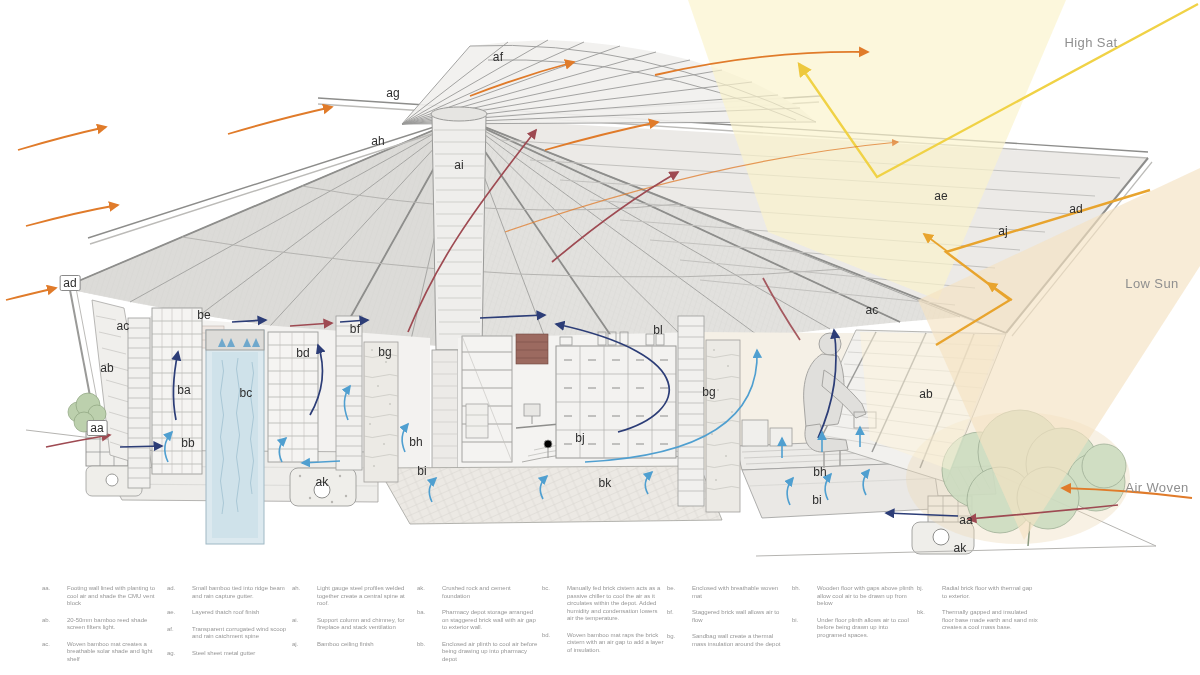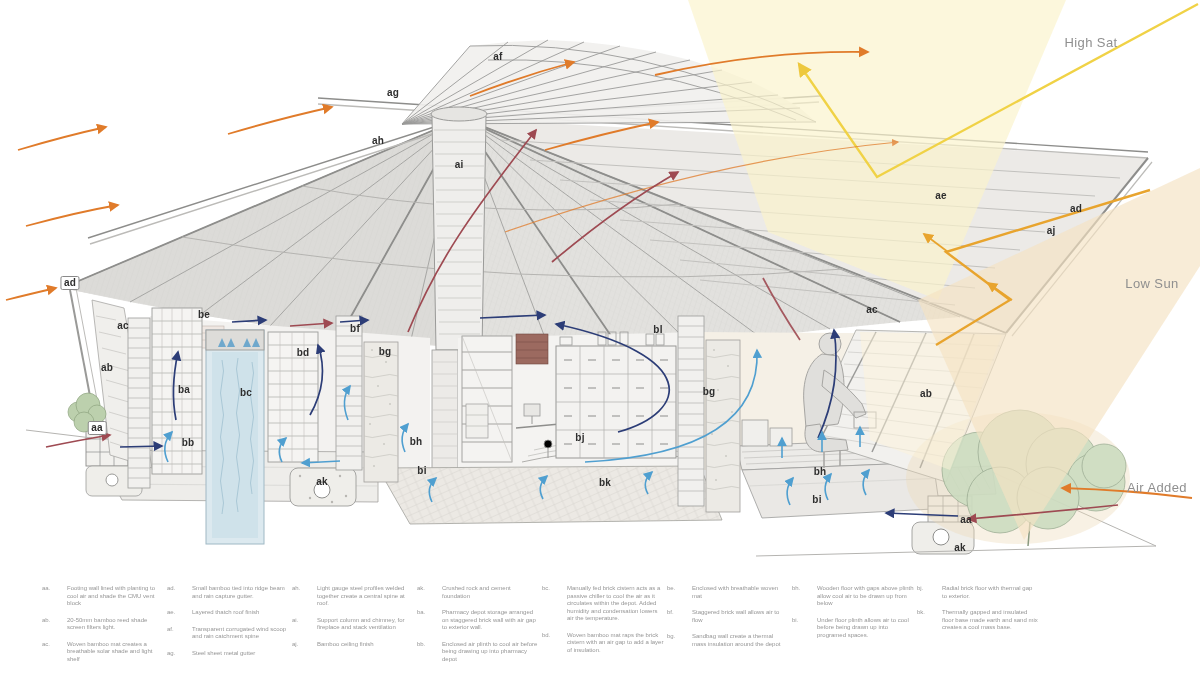--- a/index.html
+++ b/index.html
@@ -1,20 +1,20 @@
 <!DOCTYPE html>
 <html><head>
 <meta charset="utf-8">
 <style>
   html,body{margin:0;padding:0;background:#ffffff;}
   body{width:1200px;height:675px;overflow:hidden;font-family:"Liberation Sans",sans-serif;}
   .stage{position:relative;width:1200px;height:675px;background:#ffffff;}
   svg.art{position:absolute;left:0;top:0;}
   .sun-label{position:absolute;transform:translate(-50%,-50%);font-size:13px;color:#8f8f8f;letter-spacing:.4px;white-space:nowrap;}
-  .chip{position:absolute;transform:translate(-50%,-50%);font-size:10px;font-weight:bold;color:#2e2e2e;letter-spacing:.2px;line-height:1;white-space:nowrap;}
+  .chip{position:absolute;transform:translate(-50%,-50%);font-size:12px;font-weight:normal;color:#2e2e2e;letter-spacing:.2px;line-height:1;white-space:nowrap;}
   .chip.boxed{background:#ffffff;border:.8px solid #8a8a8a;border-radius:2px;padding:1px 2.5px;}
   .legend{position:absolute;left:0;top:585px;width:1200px;height:90px;}
   .lcol{position:absolute;top:0;width:122px;}
   .li{display:flex;margin-bottom:9px;color:#969696;}
   .li .code{flex:none;width:25px;font-size:6px;line-height:7.5px;}
   .li .txt{width:97px;font-size:6px;line-height:7.5px;}
 </style>
 </head>
 <body>
 
@@ -577,41 +577,41 @@
     <path d="M828,500 Q821,486 831,474" marker-end="url(#mB)"></path>
     <path d="M866,495 Q859,482 869,470" marker-end="url(#mB)"></path>
     <path d="M782,458 L782,438" marker-end="url(#mB)"></path>
     <path d="M822,452 L822,432" marker-end="url(#mB)"></path>
     <path d="M860,447 L860,427" marker-end="url(#mB)"></path>
   </g>
 </svg>
 
 <div class="sun-label" style="left:1091px;top:42px">High Sat</div>
 <div class="sun-label" style="left:1152px;top:283px">Low Sun</div>
-<div class="sun-label" style="left:1157px;top:487px">Air Added</div>
+<div class="sun-label" style="left:1157px;top:487px">Air Woven</div>
 
 <span class="chip boxed" style="left:70px;top:283px">ad</span>
 <span class="chip" style="left:123px;top:326px">ac</span>
 <span class="chip" style="left:107px;top:368px">ab</span>
 <span class="chip boxed" style="left:97px;top:428px">aa</span>
 <span class="chip" style="left:204px;top:315px">be</span>
 <span class="chip" style="left:184px;top:390px">ba</span>
 <span class="chip" style="left:188px;top:443px">bb</span>
 <span class="chip" style="left:246px;top:393px">bc</span>
 <span class="chip" style="left:303px;top:353px">bd</span>
 <span class="chip" style="left:355px;top:329px">bf</span>
 <span class="chip" style="left:385px;top:352px">bg</span>
 <span class="chip" style="left:322px;top:482px">ak</span>
 <span class="chip" style="left:498px;top:57px">af</span>
 <span class="chip" style="left:393px;top:93px">ag</span>
 <span class="chip" style="left:378px;top:141px">ah</span>
 <span class="chip" style="left:459px;top:165px">ai</span>
 <span class="chip" style="left:941px;top:196px">ae</span>
 <span class="chip" style="left:1076px;top:209px">ad</span>
-<span class="chip" style="left:1051px;top:231px">aj</span>
+<span class="chip" style="left:1003px;top:231px">aj</span>
 <span class="chip" style="left:658px;top:330px">bl</span>
 <span class="chip" style="left:416px;top:442px">bh</span>
 <span class="chip" style="left:422px;top:471px">bi</span>
 <span class="chip" style="left:580px;top:438px">bj</span>
 <span class="chip" style="left:605px;top:483px">bk</span>
 <span class="chip" style="left:709px;top:392px">bg</span>
 <span class="chip" style="left:872px;top:310px">ac</span>
 <span class="chip" style="left:926px;top:394px">ab</span>
 <span class="chip" style="left:820px;top:472px">bh</span>
 <span class="chip" style="left:817px;top:500px">bi</span>

